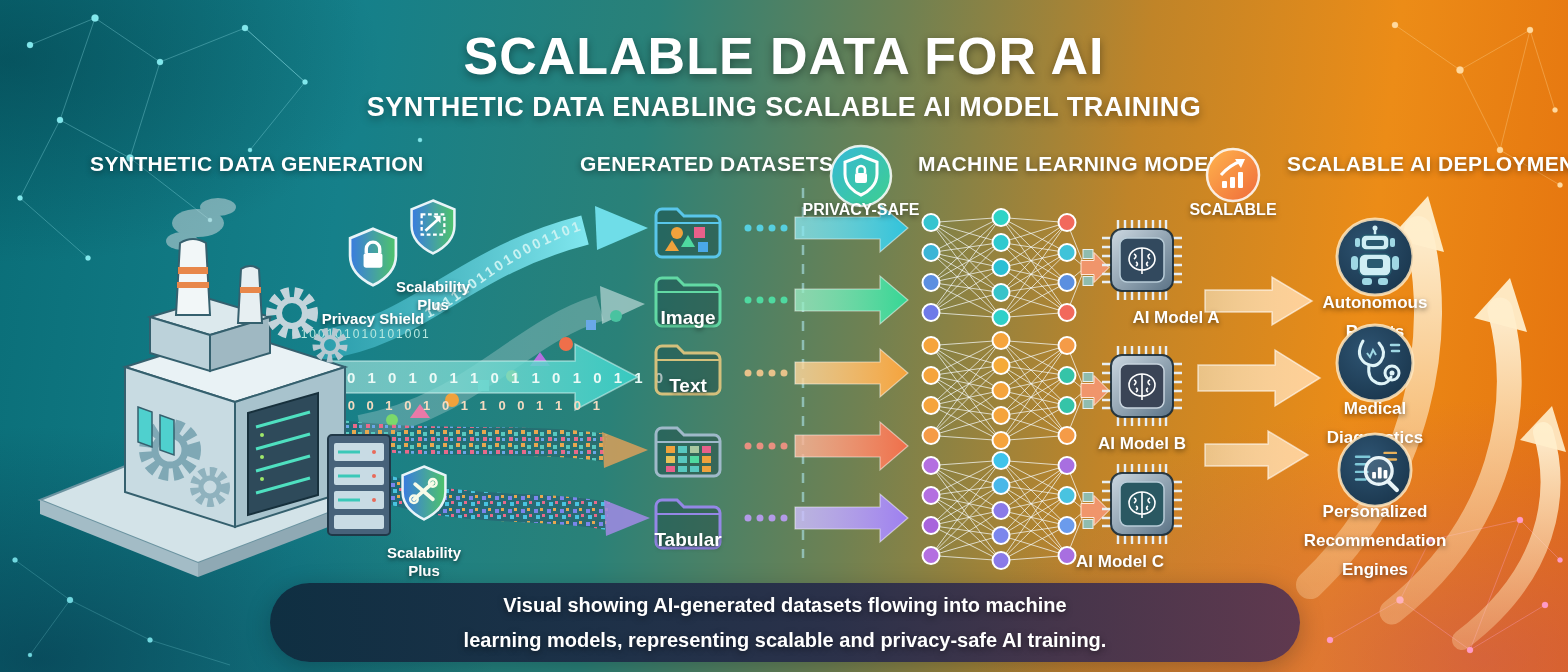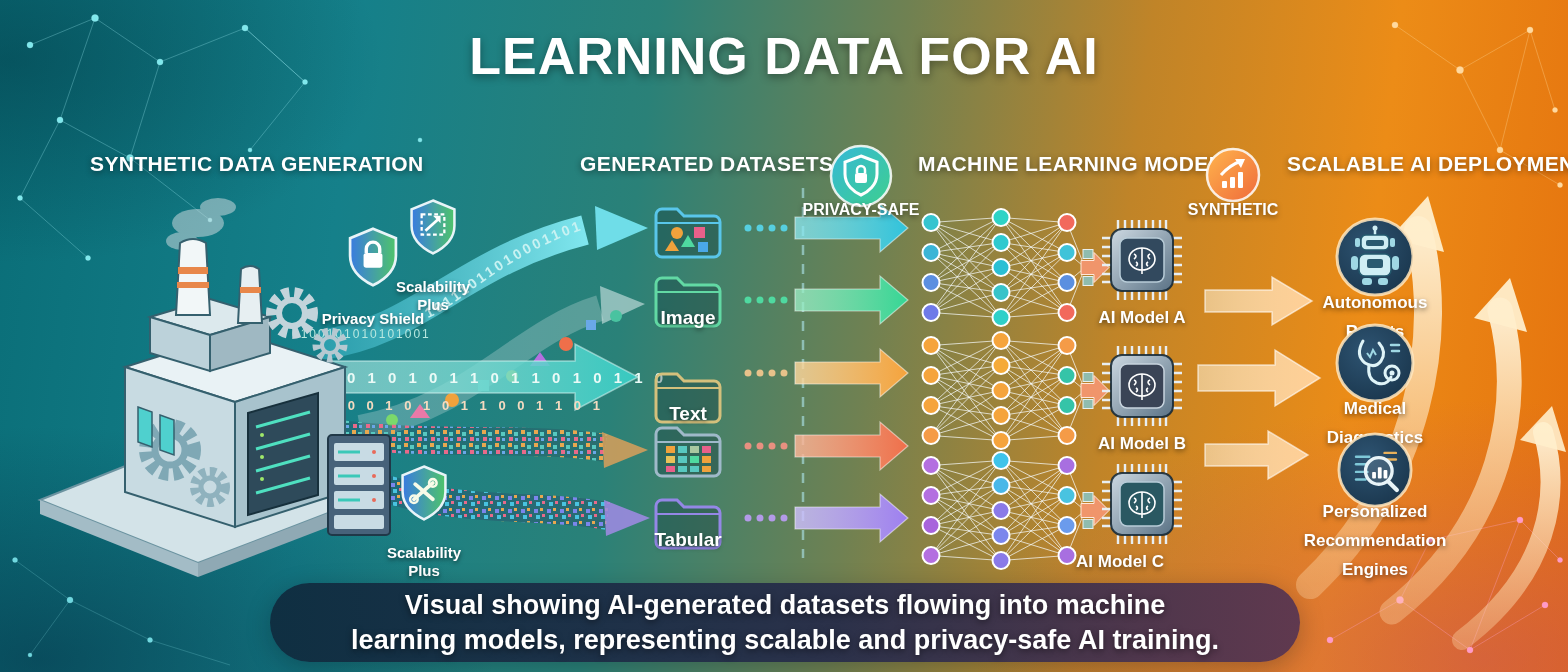--- a/index.html
+++ b/index.html
@@ -20,21 +20,21 @@
   .badge-label{font-size:16px;font-weight:800;text-align:center;text-shadow:0 2px 5px rgba(0,0,0,.5);}
   .shield-label{font-size:15px;font-weight:700;text-align:center;line-height:18px;text-shadow:0 2px 4px rgba(0,0,0,.55);margin-top:22px;}
   .folder{width:76px;}
   .folder-label{position:absolute;left:0;top:24px;width:76px;text-align:center;font-size:19px;font-weight:700;text-shadow:0 2px 4px rgba(0,0,0,.5);margin-top:15px;}
   .chip-label{width:120px;text-align:center;font-size:17px;font-weight:800;text-shadow:0 2px 5px rgba(0,0,0,.5);}
   .dep-label{text-align:center;font-size:17px;font-weight:700;line-height:29px;text-shadow:0 2px 5px rgba(0,0,0,.5);}
   #caption{
     left:270px;top:583px;width:1030px;height:79px;border-radius:40px;
     background:linear-gradient(90deg,rgba(15,44,63,.95),rgba(38,43,73,.93) 55%,rgba(82,50,82,.9));
     display:flex;align-items:center;justify-content:center;text-align:center;
-    font-size:27px;font-weight:800;line-height:35px;padding:0 30px;box-sizing:border-box;
+    font-size:20px;font-weight:800;line-height:35px;padding:0 30px;box-sizing:border-box;
     text-wrap:balance;text-shadow:0 2px 6px rgba(0,0,0,.5);box-shadow:0 6px 24px rgba(0,10,20,.25);
   }
   svg{display:block;overflow:visible;}
   .z1{z-index:1}.z2{z-index:2}.z3{z-index:3}.z4{z-index:4}
 </style>
 </head>
 <body>
 
 <div id="stage">
 
@@ -324,21 +324,22 @@
           <line x1="308" y1="305" x2="330" y2="305"></line>
         </g>
       <g fill="#e86a5a">
           <circle cx="344" cy="257" r="2"></circle>
           <circle cx="344" cy="281" r="2"></circle>
           <circle cx="344" cy="305" r="2"></circle>
         </g>
     </g>
   </svg>
 
-  <div class="abs z4 ttl" id="title">LEARNING DATA FOR AI</div>
+  <div class="abs z4 ttl" id="title">SCALABLE DATA FOR AI</div>
+  <div class="abs z4 ttl" id="subtitle">SYNTHETIC DATA ENABLING SCALABLE AI MODEL TRAINING</div>
 
   <div class="abs z4 sect" style="left:90px">SYNTHETIC DATA GENERATION</div>
   <div class="abs z4 sect" style="left:580px;width:200px;text-align:center">GENERATED DATASETS</div>
   <div class="abs z4 sect" style="left:918px;width:260px;text-align:center">MACHINE LEARNING MODELS</div>
   <div class="abs z4 sect" style="left:1287px;width:240px;text-align:center">SCALABLE AI DEPLOYMENT</div>
 
   <div class="abs z4" style="left:829px;top:144px">
     <svg width="64" height="64" viewBox="0 0 64 64">
       <circle cx="32" cy="32" r="30" fill="url(#gBadgeP)" stroke="rgba(255,255,255,.85)" stroke-width="2.5"></circle>
       <path d="M32,12 L48,18 V30 C48,41 39,48 32,51 C25,48 16,41 16,30 V18 Z" fill="none" stroke="#fff" stroke-width="3"></path>
@@ -353,21 +354,21 @@
       <circle cx="28" cy="28" r="26" fill="url(#gBadgeS)" stroke="rgba(255,255,255,.85)" stroke-width="2.5"></circle>
       <g fill="#fff">
         <rect x="17" y="34" width="5" height="7" rx="1"></rect>
           <rect x="25" y="30" width="5" height="11" rx="1"></rect>
           <rect x="33" y="25" width="5" height="16" rx="1"></rect>
       </g>
       <path d="M16,28 C22,21 28,17 36,14" fill="none" stroke="#fff" stroke-width="3"></path>
       <polygon points="30,12 40,12 36,21" fill="#fff"></polygon>
     </svg>
   </div>
-  <div class="abs z4 badge-label" style="left:1183px;top:201px;width:100px">SYNTHETIC</div>
+  <div class="abs z4 badge-label" style="left:1183px;top:201px;width:100px">SCALABLE</div>
 
   <div class="abs z3" style="left:345px;top:226px">
     <svg width="56" height="62" viewBox="0 0 40 46">
       <path d="M20,2 L37,9 V22 C37,33 28,40 20,44 C12,40 3,33 3,22 V9 Z" fill="url(#gShield)" stroke="#e8f4f8" stroke-width="2"></path>
       <rect x="13" y="20" width="14" height="11" rx="2" fill="#fff"></rect>
       <path d="M15,20 v-3 a5,5 0 0 1 10,0 v3" fill="none" stroke="#fff" stroke-width="2.5"></path>
     </svg>
   </div>
   <div class="abs z3 shield-label" style="left:310px;top:288px;width:126px">Privacy Shield</div>
 
@@ -409,21 +410,21 @@
   </div>
 
   <div class="abs z3 folder" style="left:650px;top:268px">
     <svg width="76" height="58" viewBox="0 0 76 58">
       <path d="M6,52 V16 a6,6 0 0 1 6,-6 h15 l7,7 h30 a6,6 0 0 1 6,6 v29 a6,6 0 0 1 -6,6 H12 a6,6 0 0 1 -6,-6 z" fill="rgba(8,35,45,.28)" stroke="#62d9a4" stroke-width="3"></path>
       <line x1="6" y1="24" x2="70" y2="24" stroke="#62d9a4" stroke-width="2"></line>
     </svg>
     <div class="folder-label">Image</div>
   </div>
 
-  <div class="abs z3 folder" style="left:650px;top:364px">
+  <div class="abs z3 folder" style="left:650px;top:336px">
     <svg width="76" height="58" viewBox="0 0 76 58">
       <path d="M6,52 V16 a6,6 0 0 1 6,-6 h15 l7,7 h30 a6,6 0 0 1 6,6 v29 a6,6 0 0 1 -6,6 H12 a6,6 0 0 1 -6,-6 z" fill="rgba(8,35,45,.28)" stroke="#d4c07c" stroke-width="3"></path>
       <line x1="6" y1="24" x2="70" y2="24" stroke="#d4c07c" stroke-width="2"></line>
     </svg>
     <div class="folder-label">Text</div>
   </div>
 
   <div class="abs z3 folder" style="left:650px;top:418px">
     <svg width="76" height="58" viewBox="0 0 76 58">
       <path d="M6,52 V16 a6,6 0 0 1 6,-6 h15 l7,7 h30 a6,6 0 0 1 6,6 v29 a6,6 0 0 1 -6,6 H12 a6,6 0 0 1 -6,-6 z" fill="rgba(8,35,45,.28)" stroke="#9fb9c9" stroke-width="3"></path>
@@ -651,21 +652,21 @@
       <rect x="11" y="11" width="62" height="62" rx="11" fill="url(#gChip)" stroke="rgba(18,38,52,.85)" stroke-width="2"></rect>
       <rect x="20" y="20" width="44" height="44" rx="7" fill="#32495e" stroke="#b8ccd8" stroke-width="1.5"></rect>
       <g stroke="#fff" stroke-width="1.6" fill="none">
         <ellipse cx="42" cy="41" rx="13" ry="11"></ellipse>
           <line x1="42" y1="30" x2="42" y2="52"></line>
         <path d="M34,36 q4,2 0,5 M36,44 q3,2 0,4 M50,36 q-4,2 0,5 M48,44 q-3,2 0,4"></path>
         <line x1="42" y1="52" x2="42" y2="56"></line>
       </g>
     </svg>
   </div>
-  <div class="abs z3 chip-label" style="left:1082px;top:308px">AI Model A</div>
+  <div class="abs z3 chip-label" style="left:1116px;top:308px">AI Model A</div>
 
   <div class="abs z3" style="left:1100px;top:344px">
     <svg width="84" height="84" viewBox="0 0 84 84">
       <g stroke="#e8eef2" stroke-width="2.4">
         <path d="M18,2 V11 M25,2 V11 M32,2 V11 M39,2 V11 M46,2 V11 M53,2 V11 M60,2 V11 M66,2 V11"></path>
         <path d="M18,73 V82 M25,73 V82 M32,73 V82 M39,73 V82 M46,73 V82 M53,73 V82 M60,73 V82 M66,73 V82"></path>
         <path d="M2,20 H11 M2,29 H11 M2,38 H11 M2,47 H11 M2,56 H11 M2,64 H11"></path>
         <path d="M73,20 H82 M73,29 H82 M73,38 H82 M73,47 H82 M73,56 H82 M73,64 H82"></path>
       </g>
       <rect x="11" y="11" width="62" height="62" rx="11" fill="url(#gChip)" stroke="rgba(18,38,52,.85)" stroke-width="2"></rect>

